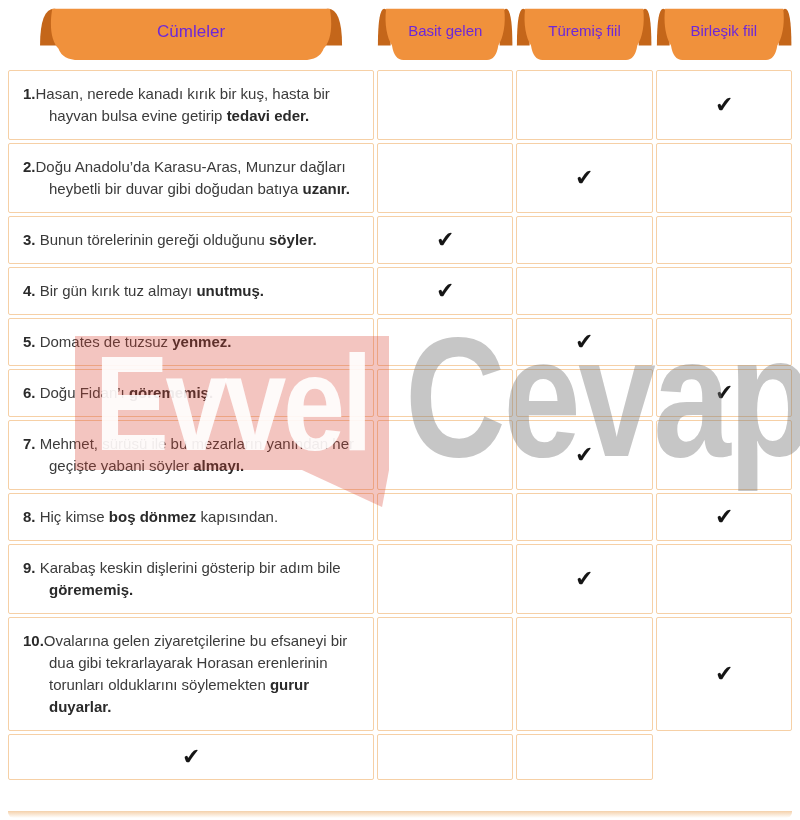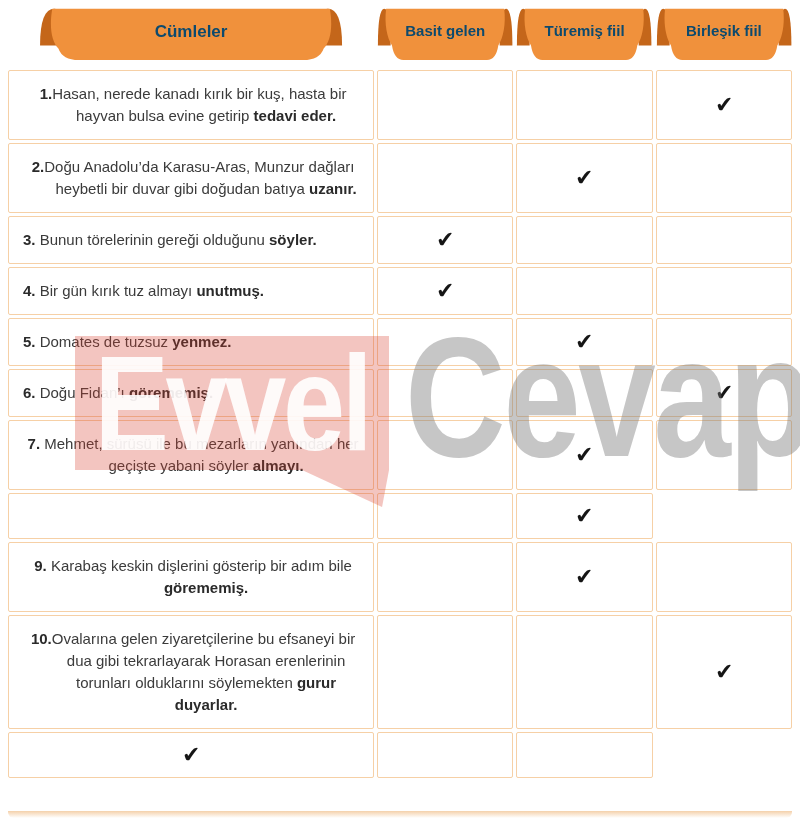--- a/index.html
+++ b/index.html
@@ -17,41 +17,41 @@
     column-gap:3px;
   }
   .header-row{height:62px;}
   .hcell{position:relative;}
   .hcell.first{padding:0 30px;}
   .tab{position:relative;height:58px;}
   .tab svg{position:absolute;inset:0;width:100%;height:100%;display:block;}
   .tab-label{
     position:relative;z-index:2;height:100%;
     display:flex;align-items:center;justify-content:center;text-align:left;
-    color:#0c4a6e;font-weight:bold;line-height:1.12;
+    color:#6d28d9;font-weight:normal;line-height:1.12;
     padding-bottom:5px;box-sizing:border-box;
   }
   .tab-wide .tab-label{font-size:17px;}
   .tab-small .tab-label{font-size:15px;width:62%;margin:0 auto;}
   .rows{display:flex;flex-direction:column;row-gap:3px;margin-top:3px;}
   .cell{
     background:#fff;
     border:1px solid var(--cell-border,#f6d0a6);
     border-radius:2px;
     box-sizing:border-box;
   }
   .sentence-cell{
     display:flex;align-items:center;
     padding:12px 10px 12px 14px;
     min-height:46px;
   }
   .sentence{
     margin:0;
     font-size:15px;line-height:22px;color:#3b3b3b;
-    padding-left:26px;text-indent:-26px;text-align:center;
+    padding-left:26px;text-indent:-26px;
   }
   .sentence b{color:#2a2a2a;}
   .check-cell{
     display:flex;align-items:center;justify-content:center;
     min-height:46px;
   }
   .check{
     font-size:22px;line-height:1;color:#151515;font-weight:bold;
     transform:rotate(-3deg);
   }
@@ -210,20 +210,23 @@
       <p class="sentence"><b>7.</b><span> Mehmet, sürüsü ile bu mezarların yanından her geçişte yabani söyler </span><b>almayı.</b></p>
     </div>
     <div class="cell check-cell"></div>
     <div class="cell check-cell">
           <span class="check">✔</span>
         </div>
     <div class="cell check-cell"></div>
   </div>
 
   <div class="grid-row body-row">
+    <div class="cell sentence-cell">
+      <p class="sentence"><b>8.</b><span> Hiç kimse </span><b>boş dönmez</b><span> kapısından.</span></p>
+    </div>
     <div class="cell check-cell"></div>
     <div class="cell check-cell"></div>
     <div class="cell check-cell">
           <span class="check">✔</span>
         </div>
   </div>
 
   <div class="grid-row body-row">
     <div class="cell sentence-cell">
       <p class="sentence"><b>9.</b><span> Karabaş keskin dişlerini gösterip bir adım bile </span><b>görememiş.</b></p>

